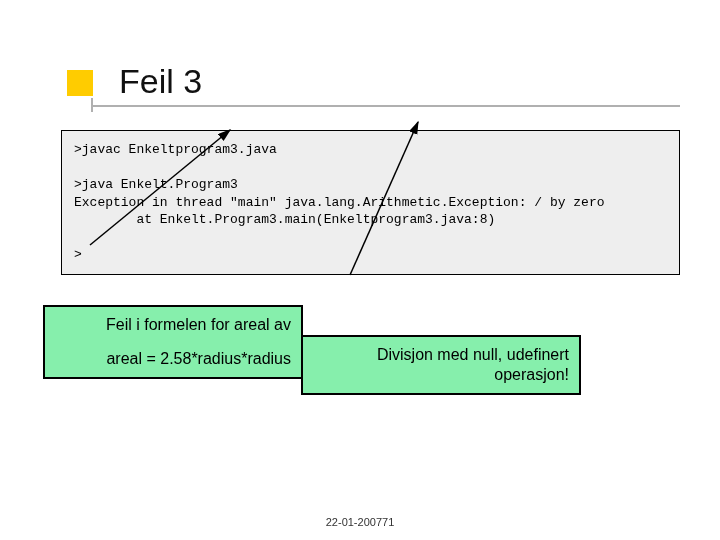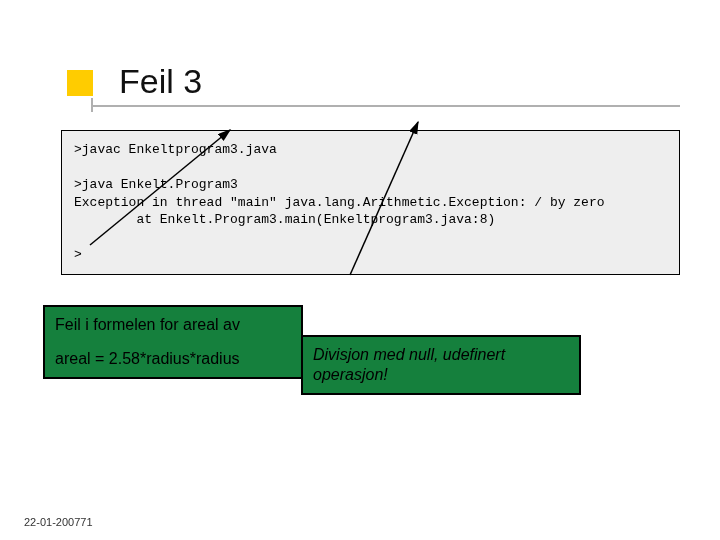--- a/index.html
+++ b/index.html
@@ -65,53 +65,53 @@
     z-index: 1;
   }
   .callouts {
     position: relative;
     margin-top: 30px;
     height: 120px;
   }
   .callout {
     position: absolute;
     border: 2px solid #000;
-    background: #15803d;
+    background: #86efac;
     padding: 8px 10px;
     font-size: 16px;
     line-height: 1.25;
     z-index: 3;
+    text-align: right;
   }
   .callout-left {
     left: -18px;
     top: 0;
     width: 260px;
   }
   .callout-right {
     left: 240px;
     top: 30px;
     width: 280px;
-    font-style: italic;
   }
   svg.arrows {
     position: absolute;
     left: 0;
     top: 0;
     pointer-events: none;
     z-index: 2;
   }
   .footer {
     position: absolute;
     bottom: 12px;
     left: 24px;
     right: 24px;
     font-size: 11px;
     color: #333;
     display: flex;
-    justify-content: flex-start;
+    justify-content: center;
   }
 </style>
 </head>
 <body>
 
 <div class="slide">
 
   <div class="title-row">
     <div class="title-bullet"></div>
     <div class="title">Feil 3</div>

